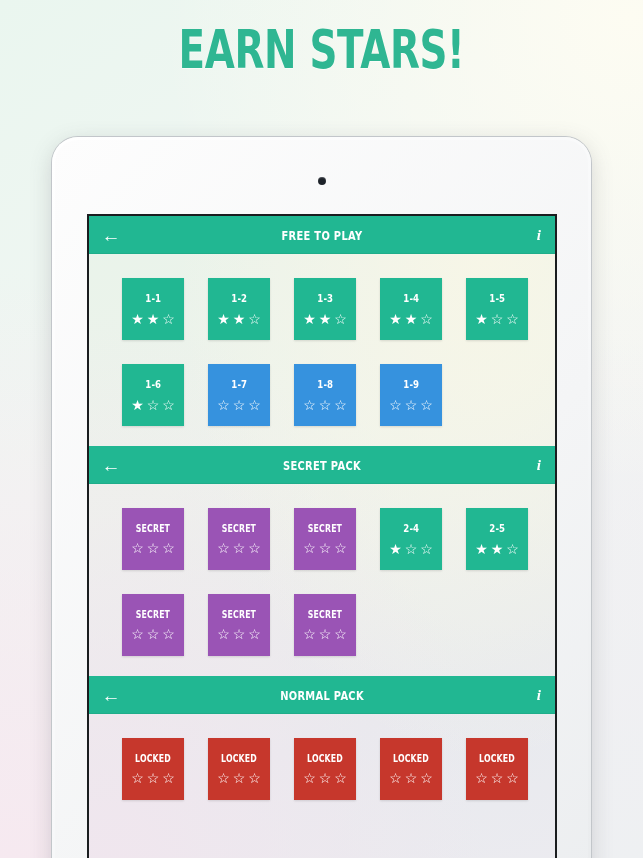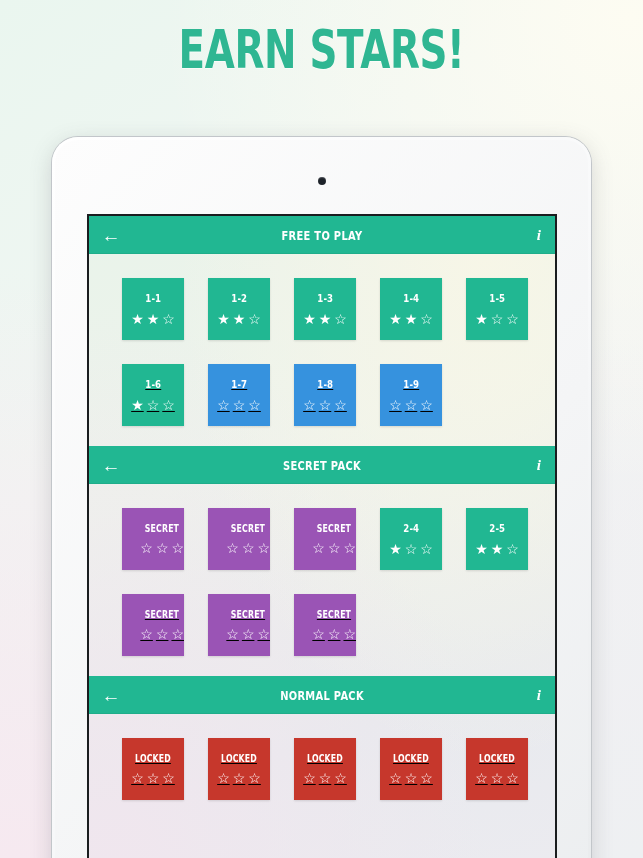--- a/index.html
+++ b/index.html
@@ -143,21 +143,20 @@
   .pack-body {
     padding: 24px 0 20px 0;
   }
   .tile-row {
     display: flex;
     padding-left: 33px;
     margin-bottom: 24px;
   }
   .tile-row:last-child {
     margin-bottom: 0;
-    text-decoration: underline;
   }
   .tile {
     width: 62px;
     height: 62px;
     margin-right: 24px;
     display: flex;
     flex-direction: column;
     align-items: center;
     justify-content: center;
     cursor: pointer;
@@ -182,21 +181,21 @@
     line-height: 1;
   }
   .star {
     font-size: 14px;
     color: #ffffff;
     line-height: 1;
   }
 
   .tile.green  { background: #21b792; }
   .tile.blue   { background: #3692de; text-align: center; }
-  .tile.purple { background: #9a54b5; align-items: flex-end; }
+  .tile.purple { background: #9a54b5; }
   .tile.red    { background: #c6372c; }
 </style>
 </head>
 <body>
 
 <div id="bg-wash"></div>
 
 <div id="headline">EARN STARS!</div>
 
 <div id="tablet">

